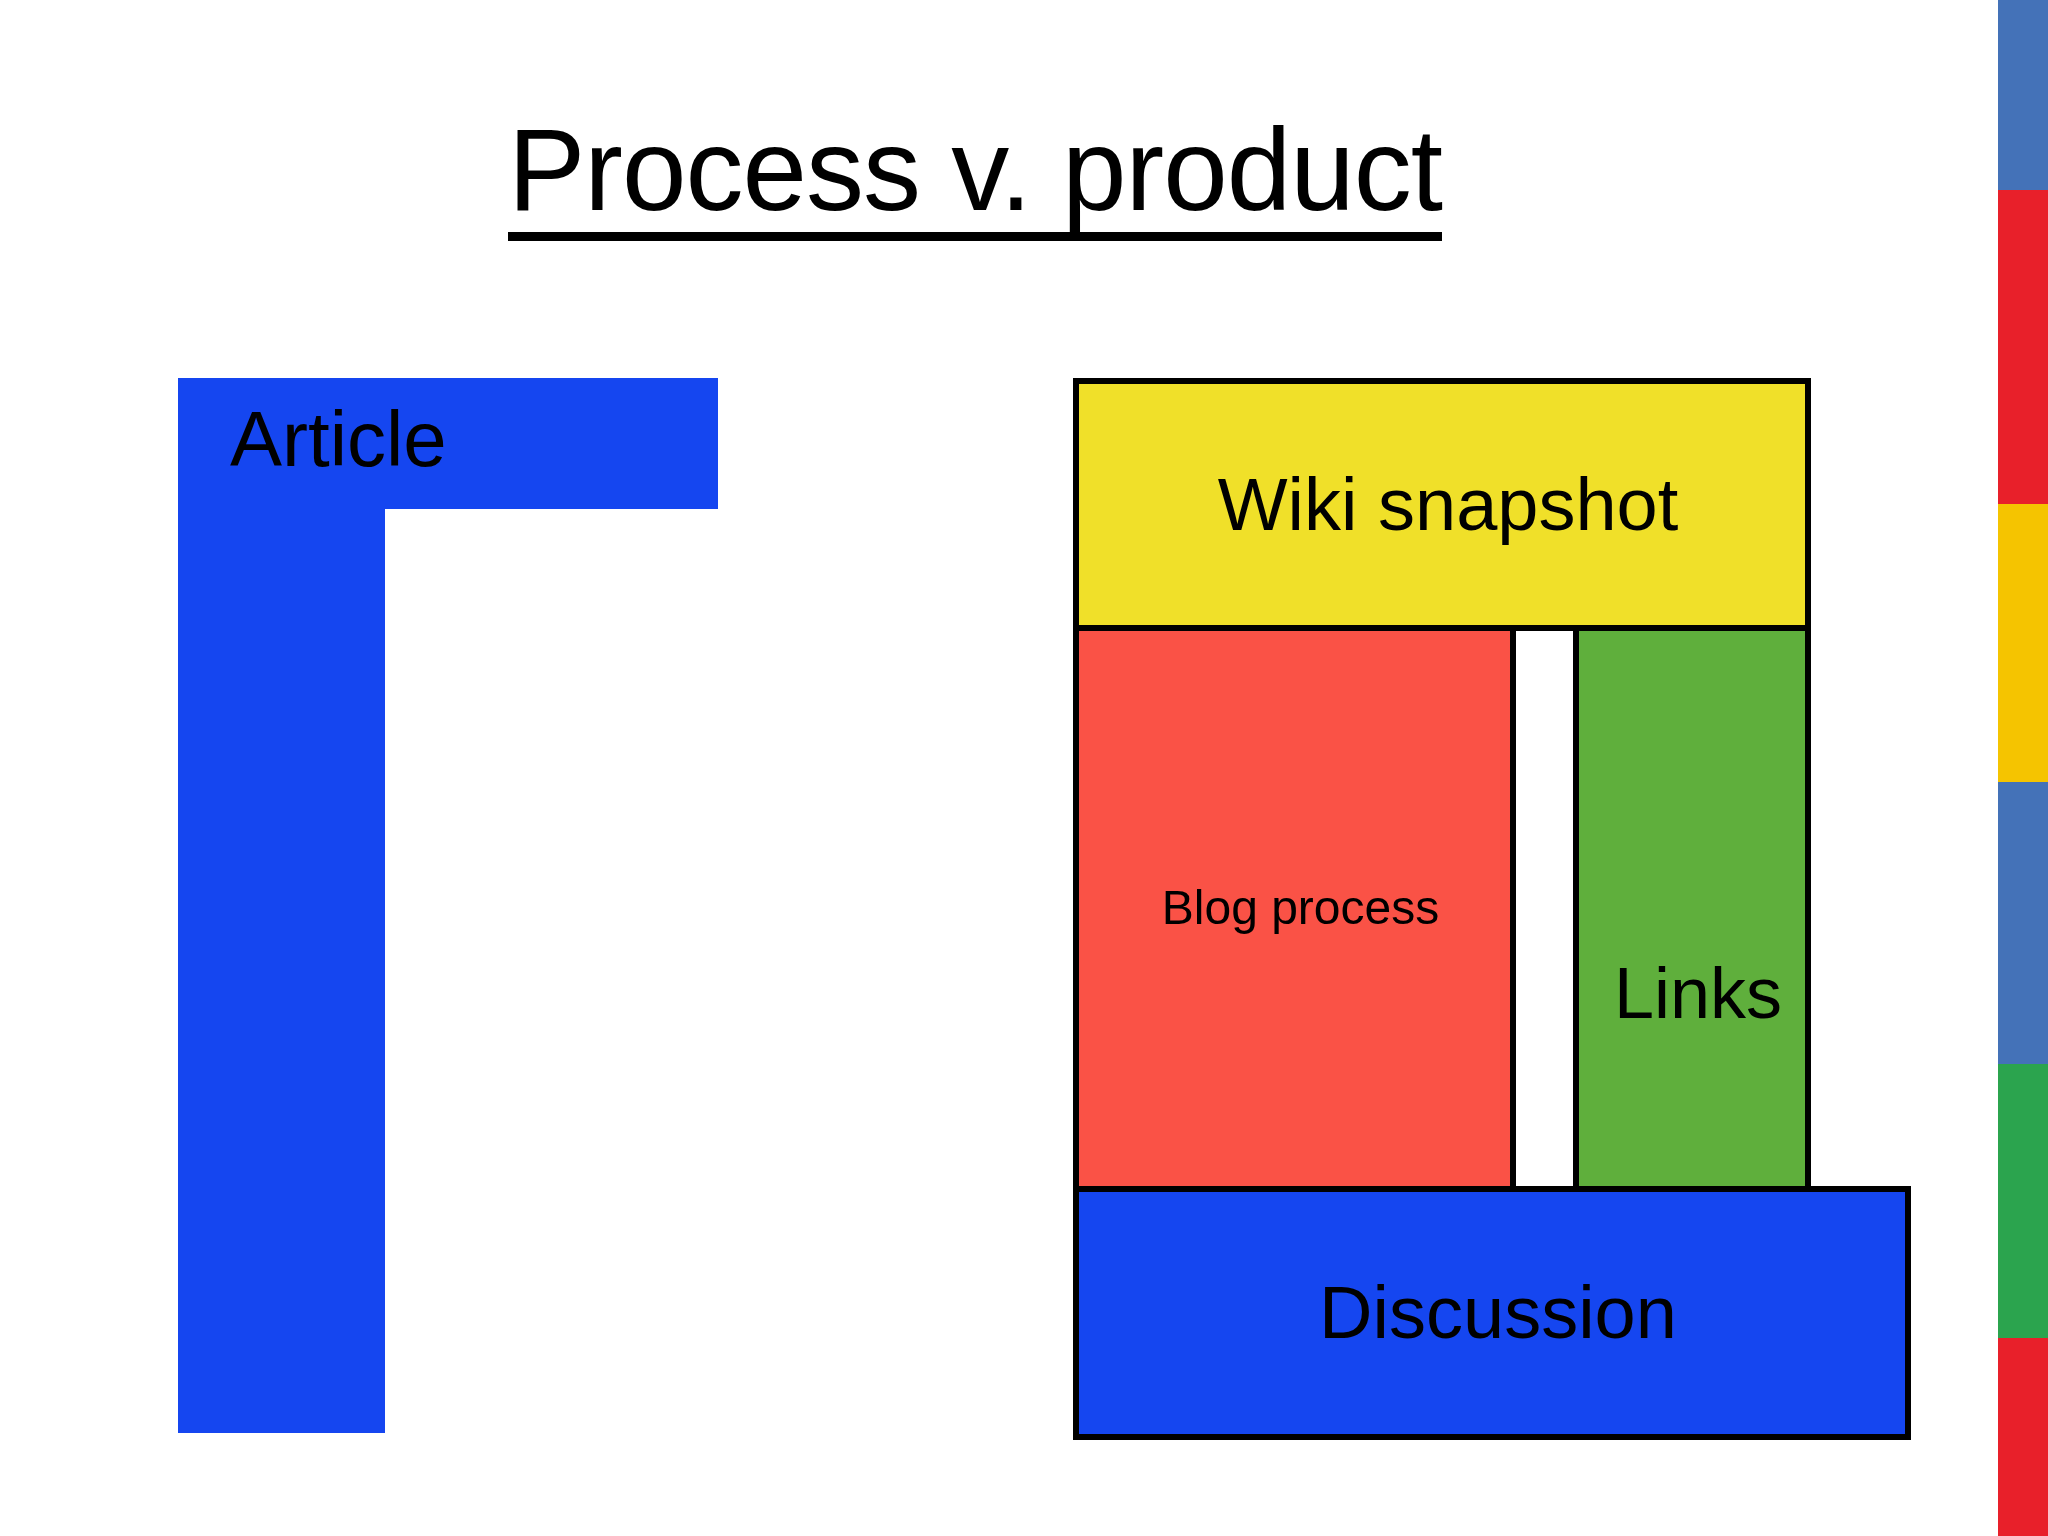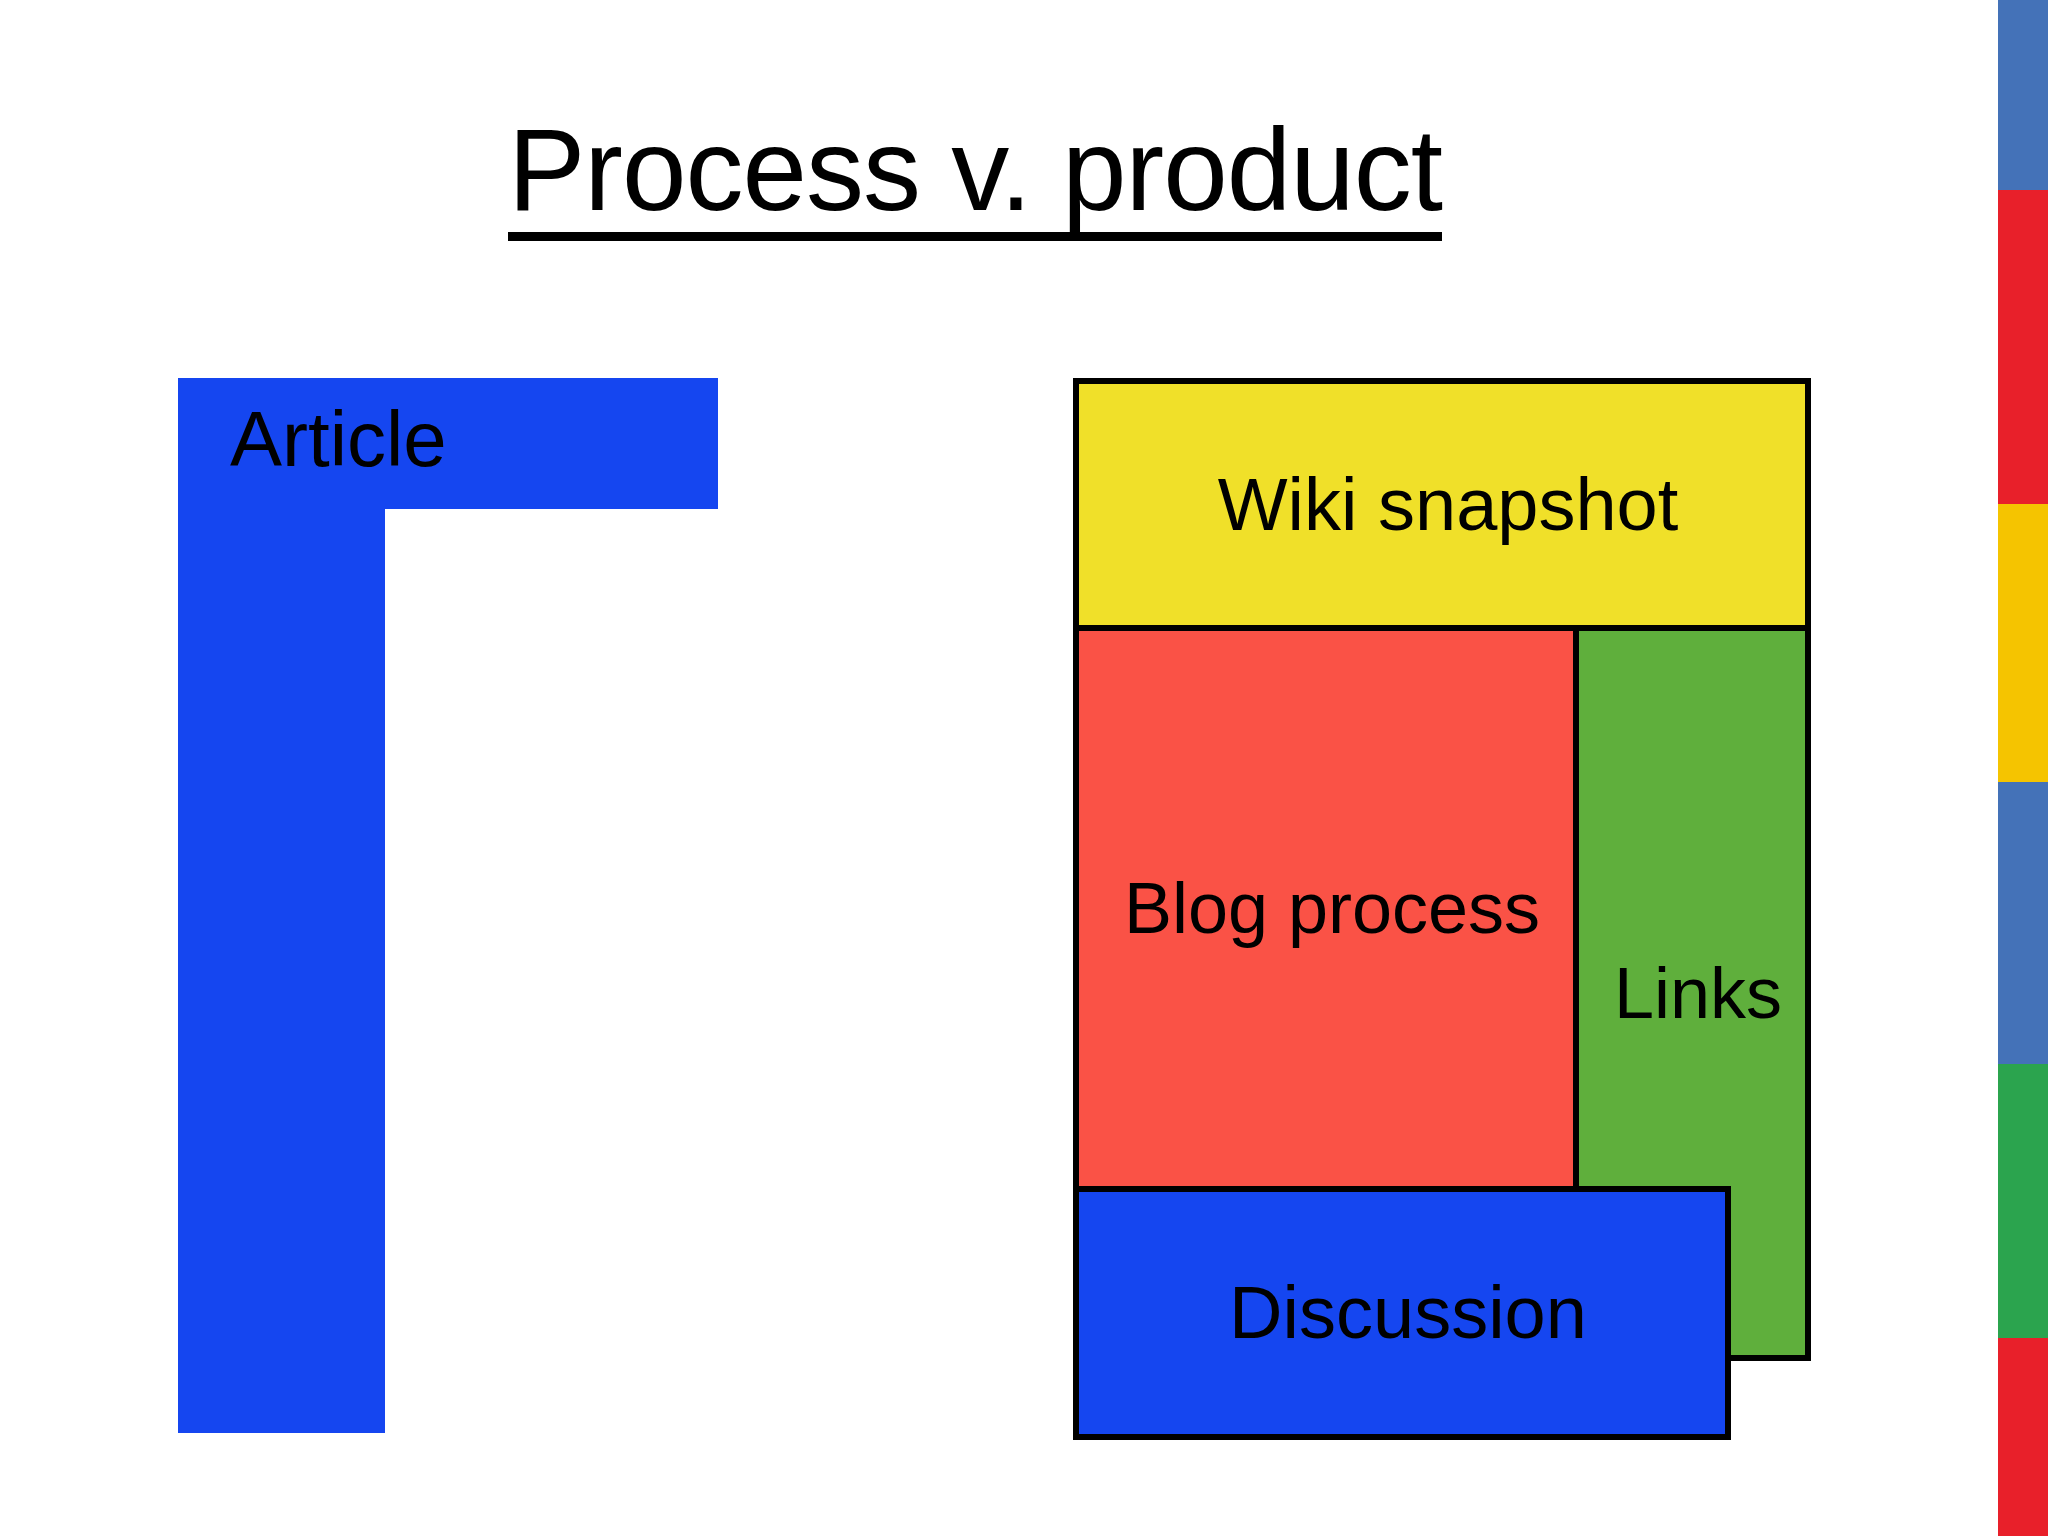--- a/index.html
+++ b/index.html
@@ -111,39 +111,39 @@
     top: 0;
     width: 738px;
     height: 253px;
     background: #F0E029;
     font-size: 74px;
   }
 
   #cell-blog {
     left: 0;
     top: 247px;
-    width: 506px;
+    width: 443px;
     height: 567px;
     background: #FA5246;
-    font-size: 72px;
+    font-size: 48px;
   }
 
   #cell-links {
     left: 500px;
     top: 247px;
     width: 238px;
     height: 736px;
     background: #5FAF3C;
     font-size: 72px;
   }
 
   #cell-discussion {
     left: 0;
     top: 808px;
-    width: 658px;
+    width: 838px;
     height: 254px;
     background: #1546F0;
     font-size: 74px;
   }
 
   .cell-text { display: block; }
 
   
   #edge-strip {
     position: absolute;

